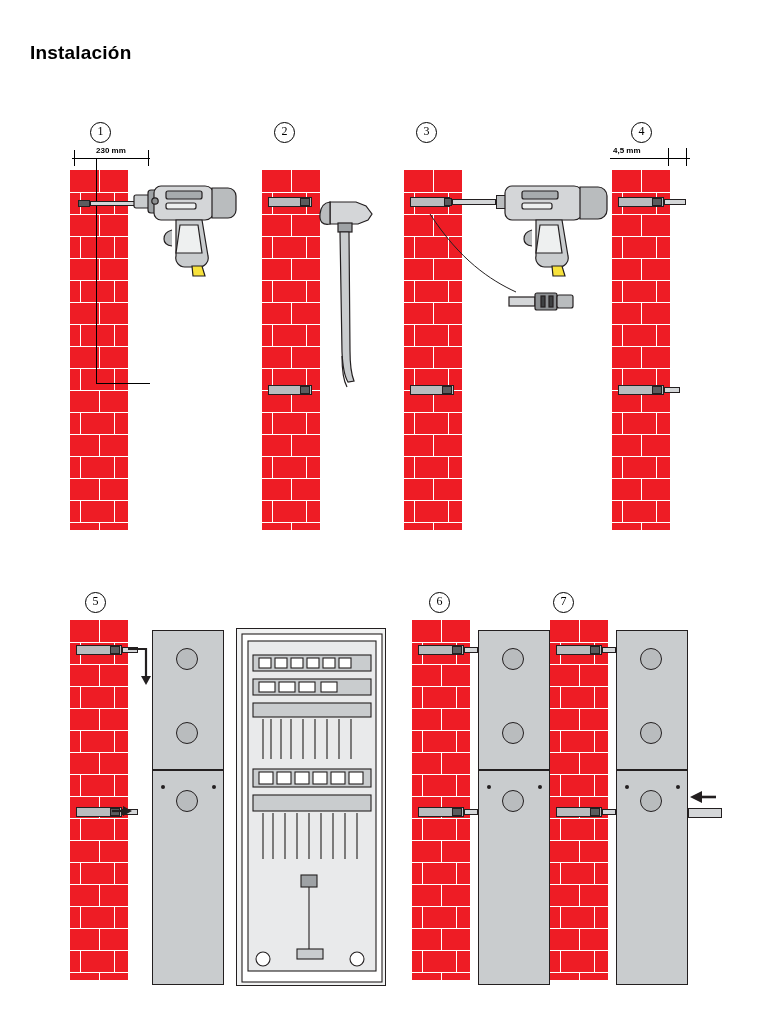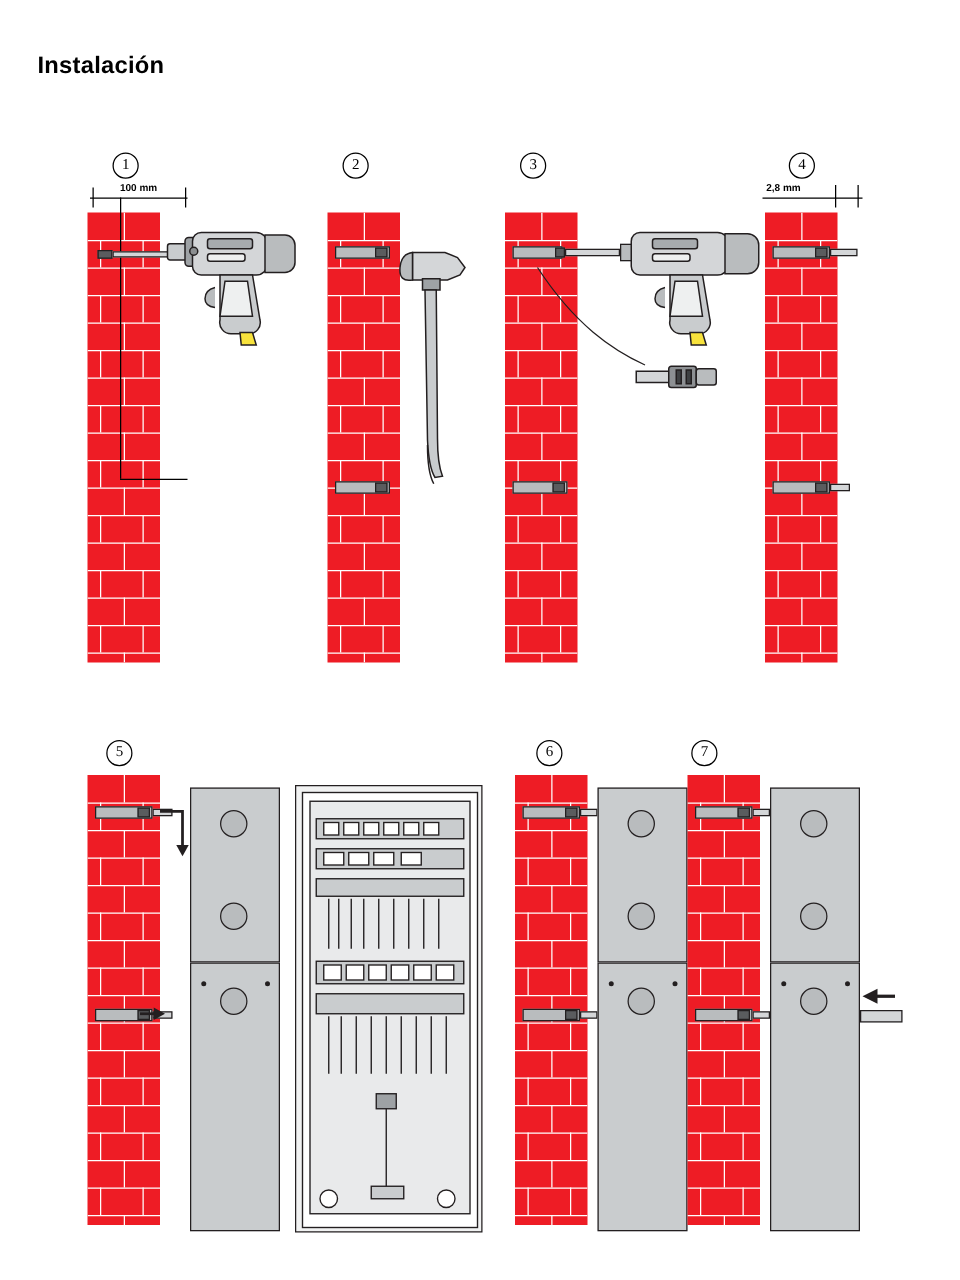--- a/index.html
+++ b/index.html
@@ -190,21 +190,21 @@
     <div class="vjoint" style="left:44px; top:286px; height:22px;"></div>
     <div class="vjoint" style="left:29px; top:308px; height:22px;"></div>
     <div class="vjoint" style="left:10px; top:330px; height:22px;"></div>
     <div class="vjoint" style="left:44px; top:330px; height:22px;"></div>
     <div class="vjoint" style="left:29px; top:352px; height:8px;"></div>
   </div>
 
   <div class="dimline" style="left:72px; top:58px; width:78px;"></div>
   <div class="dimtick" style="left:74px;  top:50px; height:16px;"></div>
   <div class="dimtick" style="left:148px; top:50px; height:16px;"></div>
-  <div class="dimlabel" style="left:96px; top:46px; font-weight:bold;">100 mm</div>
+  <div class="dimlabel" style="left:96px; top:46px; font-weight:bold;">230 mm</div>
 
   <div class="leadline" style="left:96px; top:58px; height:225px;"></div>
   <div class="leadline-h" style="left:96px; top:283px; width:54px;"></div>
 
   <div class="anchor-dark" style="left:78px; top:100px; width:12px; height:7px;"></div>
   <div class="screwshaft" style="left:90px; top:101px; width:46px; height:5px;"></div>
 
   <div class="drill-wrap" style="left:132px; top:78px; width:110px; height:100px;">
     <svg width="112" height="104" viewBox="0 0 112 104">
       <g stroke="#231f20" stroke-width="1.2" fill="#c9ccce">
@@ -407,21 +407,21 @@
     <div class="vjoint" style="left:44px; top:286px; height:22px;"></div>
     <div class="vjoint" style="left:29px; top:308px; height:22px;"></div>
     <div class="vjoint" style="left:10px; top:330px; height:22px;"></div>
     <div class="vjoint" style="left:44px; top:330px; height:22px;"></div>
     <div class="vjoint" style="left:29px; top:352px; height:8px;"></div>
   </div>
 
   <div class="dimline" style="left:610px; top:58px; width:80px;"></div>
   <div class="dimtick" style="left:668px; top:48px; height:18px;"></div>
   <div class="dimtick" style="left:686px; top:48px; height:18px;"></div>
-  <div class="dimlabel" style="left:613px; top:46px; font-weight:bold;">2,8 mm</div>
+  <div class="dimlabel" style="left:613px; top:46px; font-weight:bold;">4,5 mm</div>
 
   <div class="anchor" style="left:618px; top:97px; width:46px; height:10px;"></div>
   <div class="anchor-dark" style="left:652px; top:98px; width:10px; height:8px;"></div>
   <div class="screwshaft" style="left:664px; top:99px; width:22px; height:6px;"></div>
   <div class="anchor" style="left:618px; top:285px; width:46px; height:10px;"></div>
   <div class="anchor-dark" style="left:652px; top:286px; width:10px; height:8px;"></div>
   <div class="screwshaft" style="left:664px; top:287px; width:16px; height:6px;"></div>
 
   <div class="wall" style="left:70px; top:520px; width:58px; height:360px;">
     <div class="brickrow" style="top:22px;"></div>

